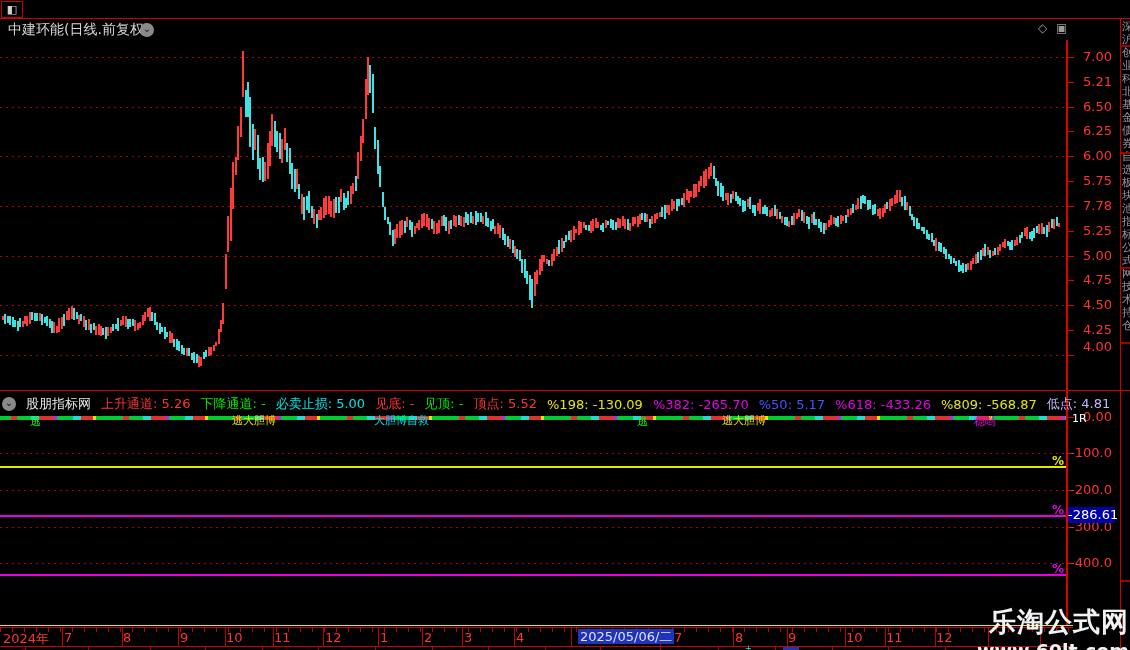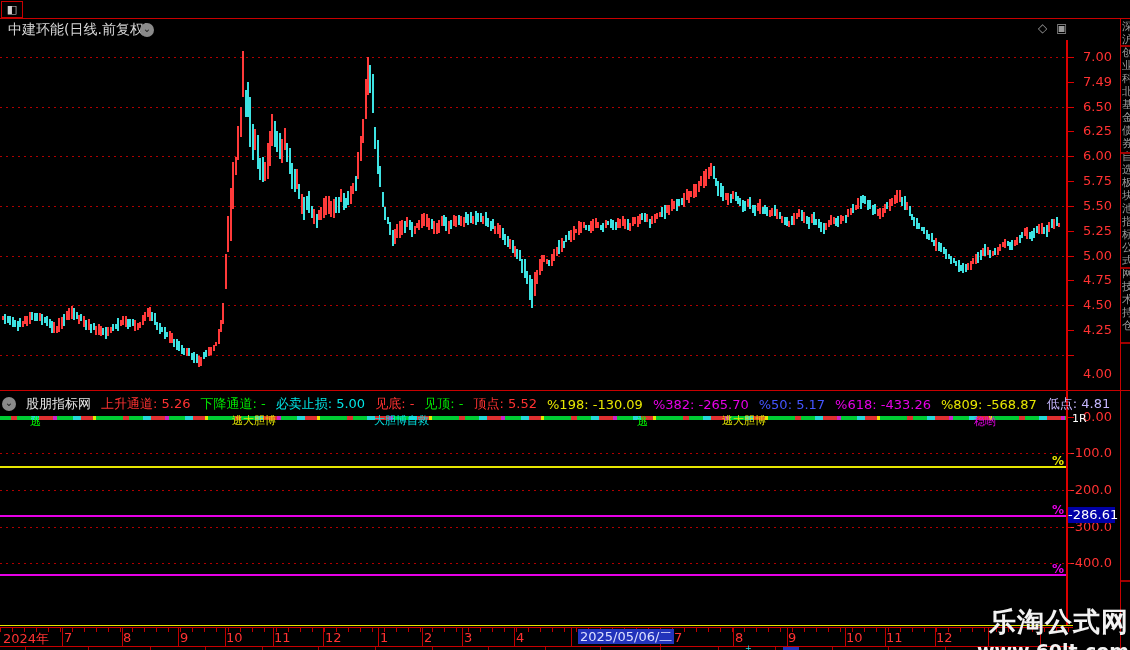--- a/index.html
+++ b/index.html
@@ -523,32 +523,32 @@
       <div class="bar" style="left: 1046px; top: 225px; height: 12px; background: rgb(61, 226, 226);"></div>
       <div class="bar" style="left: 1048px; top: 222px; height: 10px; background: rgb(255, 58, 58);"></div>
       <div class="bar" style="left: 1051px; top: 219px; height: 9px; background: rgb(61, 226, 226);"></div>
       <div class="bar" style="left: 1053px; top: 219px; height: 10px; background: rgb(255, 58, 58);"></div>
       <div class="bar" style="left: 1056px; top: 217px; height: 9px; background: rgb(61, 226, 226);"></div>
       <div class="bar" style="left: 1058px; top: 223px; height: 4px; background: rgb(255, 58, 58);"></div>
     </div>
   <div class="abs" style="left:1066px;top:40px;width:2px;height:585px;background:#dd0000;"></div>
   <div class="abs" id="main-ylabels">
       <div class="abs rtxt ylabel" style="left: 1064px; top: 49px;">7.00</div>
-      <div class="abs rtxt ylabel" style="left: 1064px; top: 74px;">7.49</div>
+      <div class="abs rtxt ylabel" style="left: 1064px; top: 74px;">5.21</div>
       <div class="abs rtxt ylabel" style="left: 1064px; top: 99px;">6.50</div>
       <div class="abs rtxt ylabel" style="left: 1064px; top: 123px;">6.25</div>
       <div class="abs rtxt ylabel" style="left: 1064px; top: 148px;">6.00</div>
       <div class="abs rtxt ylabel" style="left: 1064px; top: 173px;">5.75</div>
-      <div class="abs rtxt ylabel" style="left: 1064px; top: 198px;">5.50</div>
+      <div class="abs rtxt ylabel" style="left: 1064px; top: 198px;">7.78</div>
       <div class="abs rtxt ylabel" style="left: 1064px; top: 223px;">5.25</div>
       <div class="abs rtxt ylabel" style="left: 1064px; top: 248px;">5.00</div>
       <div class="abs rtxt ylabel" style="left: 1064px; top: 272px;">4.75</div>
       <div class="abs rtxt ylabel" style="left: 1064px; top: 297px;">4.50</div>
       <div class="abs rtxt ylabel" style="left: 1064px; top: 322px;">4.25</div>
-      <div class="abs rtxt ylabel" style="left: 1064px; top: 366px;">4.00</div>
+      <div class="abs rtxt ylabel" style="left: 1064px; top: 339px;">4.00</div>
     </div>
 
   <div class="abs hline" style="left:0;top:390px;width:1130px;"></div>
 
   <div class="abs" id="indrow">
     <span class="circ">⌄</span>
     <span class="ifield" style="color:#e6e6e6;">股朋指标网</span>
   <span class="ifield" style="color: rgb(255, 50, 50);">上升通道: 5.26</span>
       <span class="ifield" style="color: rgb(0, 230, 0);">下降通道: -</span>
       <span class="ifield" style="color: rgb(0, 230, 230);">必卖止损: 5.00</span>

